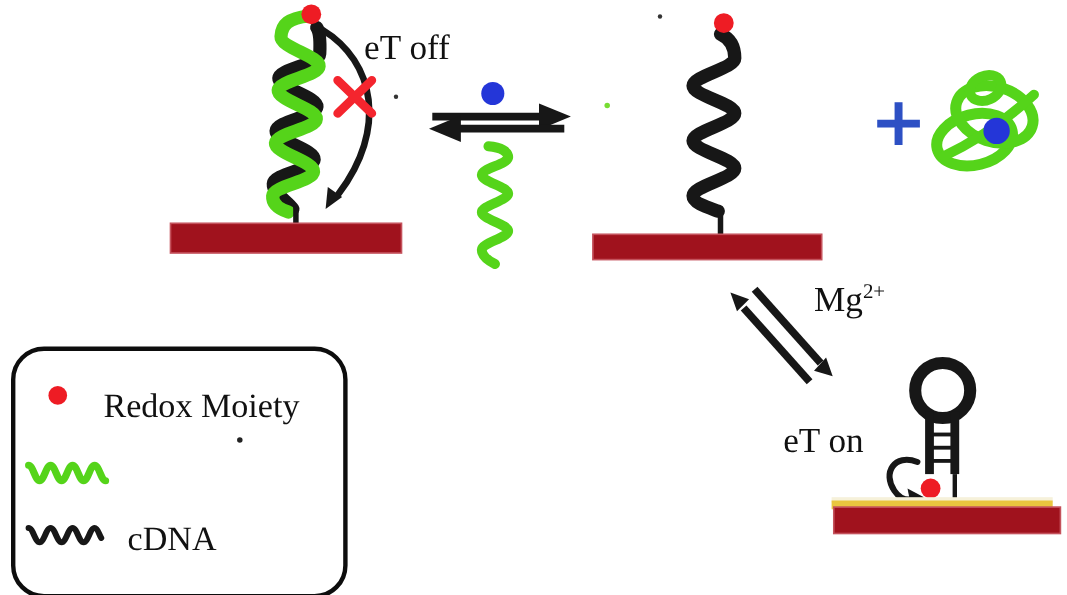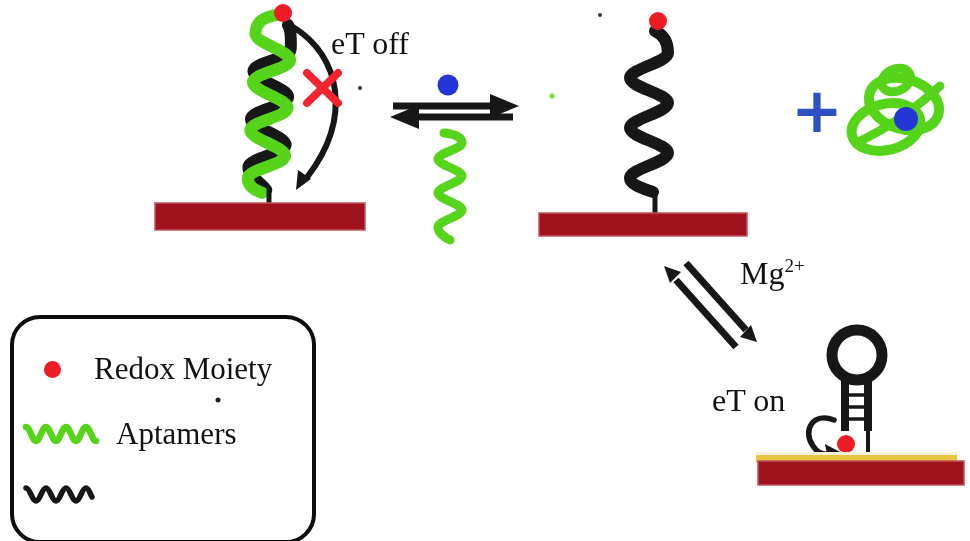--- a/index.html
+++ b/index.html
@@ -35,21 +35,21 @@
   .plus{
     position:absolute;left:791px;top:80px;font-size:62px;font-weight:700;
     font-family:"DejaVu Sans", sans-serif;color:var(--plus-blue);line-height:1;
   }
   .legend{
     position:absolute;left:10px;top:315px;width:298px;height:213px;
     border:4px solid #0d0d0d;border-radius:30px;background:transparent;
     display:flex;flex-direction:column;justify-content:space-evenly;padding:4px 0;
     box-sizing:content-box;
   }
-  .legend-row{display:flex;align-items:center;font-size:31px;}
+  .legend-row{display:flex;align-items:flex-start;font-size:31px;}
   .legend-dot{width:17px;height:17px;border-radius:50%;margin-left:30px;margin-right:33px;flex:0 0 auto;}
   .legend-dot.red{background:var(--redox-red);}
   .legend-dot.blue{background:var(--target-blue);}
   .legend-wave{margin-left:8px;margin-right:12px;flex:0 0 auto;}
   .legend-label{white-space:nowrap;}
 </style>
 </head>
 <body>
 
 <div class="fig">
@@ -135,22 +135,22 @@
 
   <div class="legend">
     <div class="legend-row">
       <span class="legend-dot red"></span>
       <span class="legend-label">Redox Moiety</span>
     </div>
     <div class="legend-row">
       <svg class="legend-wave" width="82" height="28" viewBox="0 0 82 28">
         <path class="s-green" stroke-width="6.5" stroke-linecap="round" d="M 4 7 C 8 7 10 21 14 21 C 18 21 20 7 24 7 C 28 7 30 21 34 21 C 38 21 40 7 44 7 C 48 7 50 21 54 21 C 58 21 60 7 64 7 C 68 7 70 21 74 21"></path>
       </svg>
-      <span class="legend-label">Aptamers</span>
     </div>
     <div class="legend-row">
       <svg class="legend-wave" width="82" height="28" viewBox="0 0 82 28">
         <path class="s-black" stroke-width="5.5" stroke-linecap="round" d="M 4 8 C 8 8 10 21 14 21 C 18 21 20 8 24 8 C 28 8 30 21 34 21 C 38 21 40 8 44 8 C 48 8 50 21 54 21 C 58 21 60 8 64 8 C 67 8 68 14 70 17"></path>
       </svg>
+      <span class="legend-label">cDNA</span>
     </div>
   </div>
 
 </div>
 
 </body></html>

